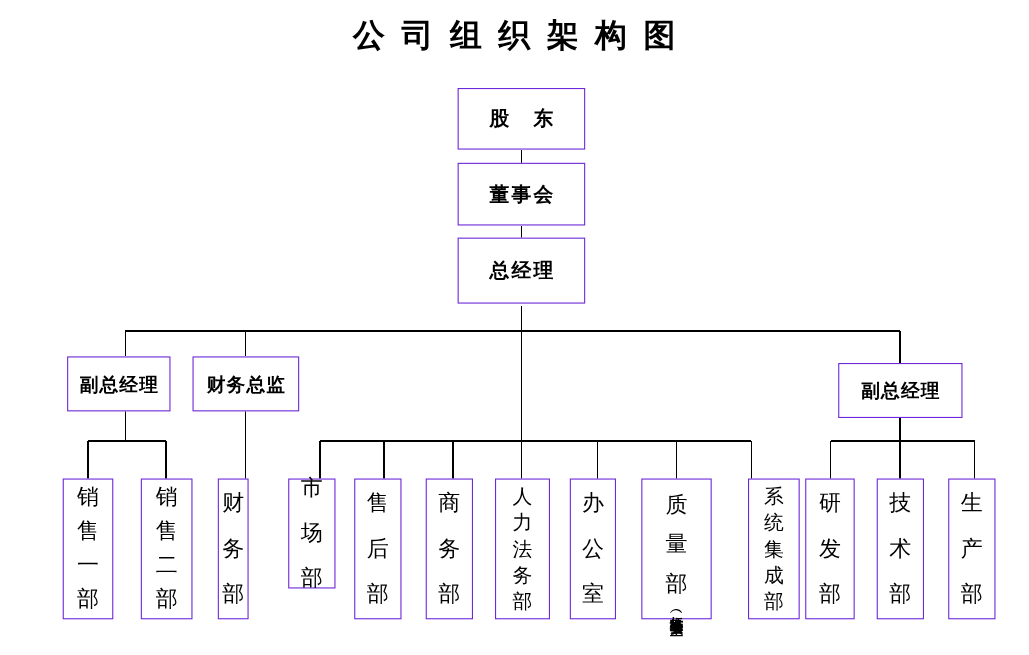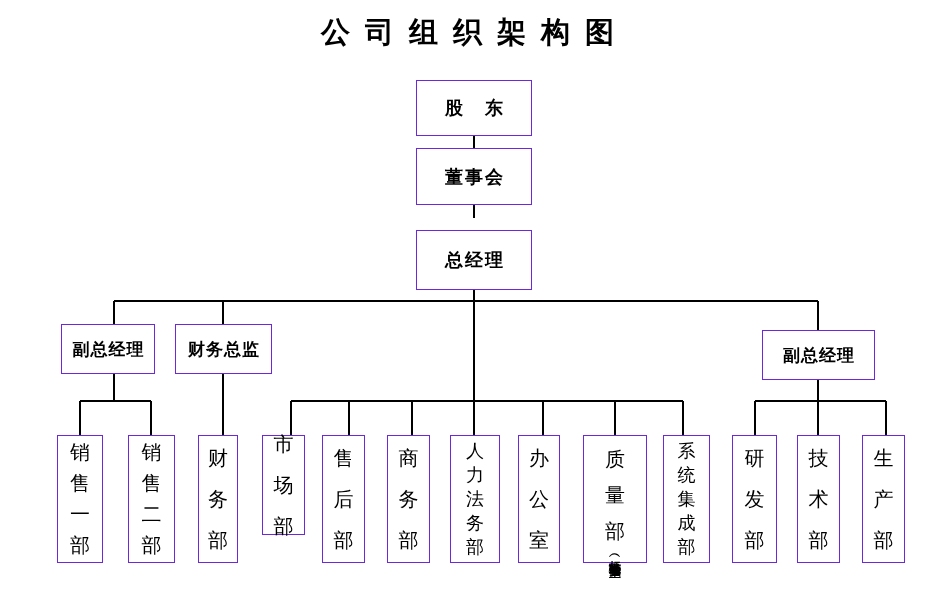--- a/index.html
+++ b/index.html
@@ -87,41 +87,41 @@
       M818 401 V435
       M886 401 V435"></path>
   </svg>
 
   <div class="box" style="left:416px;top:80px;width:116px;height:56px">
     <span class="ht">股　东</span>
   </div>
   <div class="box" style="left:416px;top:148px;width:116px;height:57px">
     <span class="ht">董事会</span>
   </div>
-  <div class="box" style="left:416px;top:230px;width:116px;height:60px">
+  <div class="box" style="left:416px;top:216px;width:116px;height:60px">
     <span class="ht">总经理</span>
   </div>
 
   <div class="box" style="left:61px;top:324px;width:94px;height:50px">
     <span class="hm">副总经理</span>
   </div>
   <div class="box" style="left:175px;top:324px;width:97px;height:50px">
     <span class="hm">财务总监</span>
   </div>
   <div class="box" style="left:762px;top:330px;width:113px;height:50px">
     <span class="hm">副总经理</span>
   </div>
 
   <div class="box" style="left:57px;top:435px;width:46px;height:128px">
     <span class="vl c4">销售一部</span>
   </div>
   <div class="box" style="left:128px;top:435px;width:47px;height:128px">
     <span class="vl c4">销售二部</span>
   </div>
-  <div class="box" style="left:198px;top:435px;width:40px;height:128px">
+  <div class="box" style="left:198px;top:435px;width:28px;height:128px">
     <span class="vl c3">财务部</span>
   </div>
   <div class="box" style="left:262px;top:435px;width:43px;height:100px">
     <span class="vl c3">市场部</span>
   </div>
   <div class="box" style="left:322px;top:435px;width:43px;height:128px">
     <span class="vl c3">售后部</span>
   </div>
   <div class="box" style="left:387px;top:435px;width:43px;height:128px">
     <span class="vl c3">商务部</span>
@@ -131,21 +131,21 @@
   </div>
   <div class="box" style="left:518px;top:435px;width:42px;height:128px">
     <span class="vl c3">办公室</span>
   </div>
   <div class="box" style="left:583px;top:435px;width:64px;height:128px">
     <span class="qwrap">
       <span class="vl c3q">质量部</span>
       <span class="ann">（标准场实验室）</span>
     </span>
   </div>
-  <div class="box" style="left:663px;top:435px;width:47px;height:128px">
+  <div class="box" style="left:680px;top:435px;width:47px;height:128px">
     <span class="vl c5">系统集成部</span>
   </div>
   <div class="box" style="left:732px;top:435px;width:45px;height:128px">
     <span class="vl c3">研发部</span>
   </div>
   <div class="box" style="left:797px;top:435px;width:43px;height:128px">
     <span class="vl c3">技术部</span>
   </div>
   <div class="box" style="left:862px;top:435px;width:43px;height:128px">
     <span class="vl c3">生产部</span>

